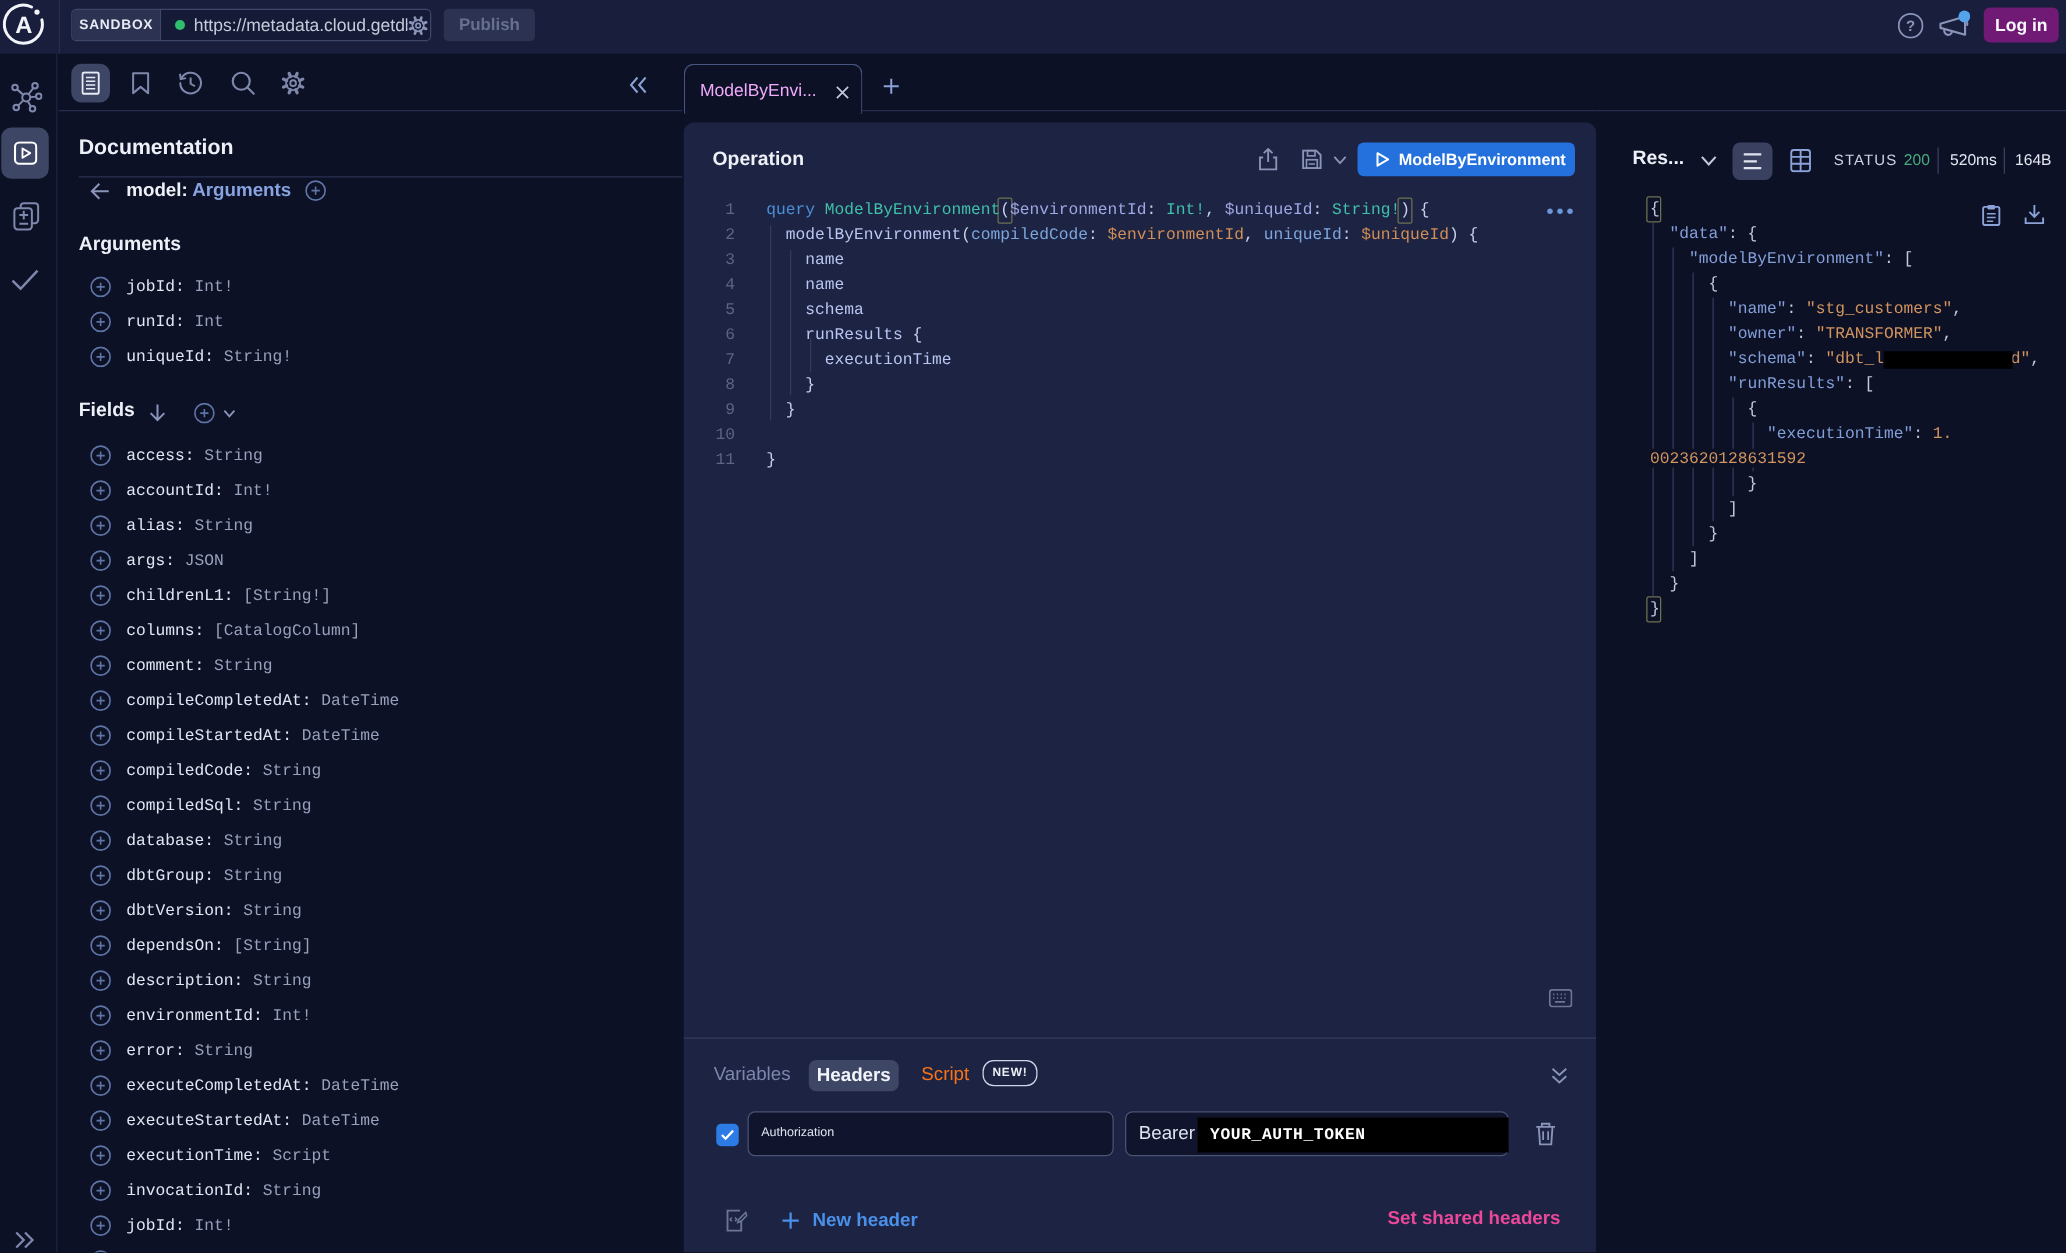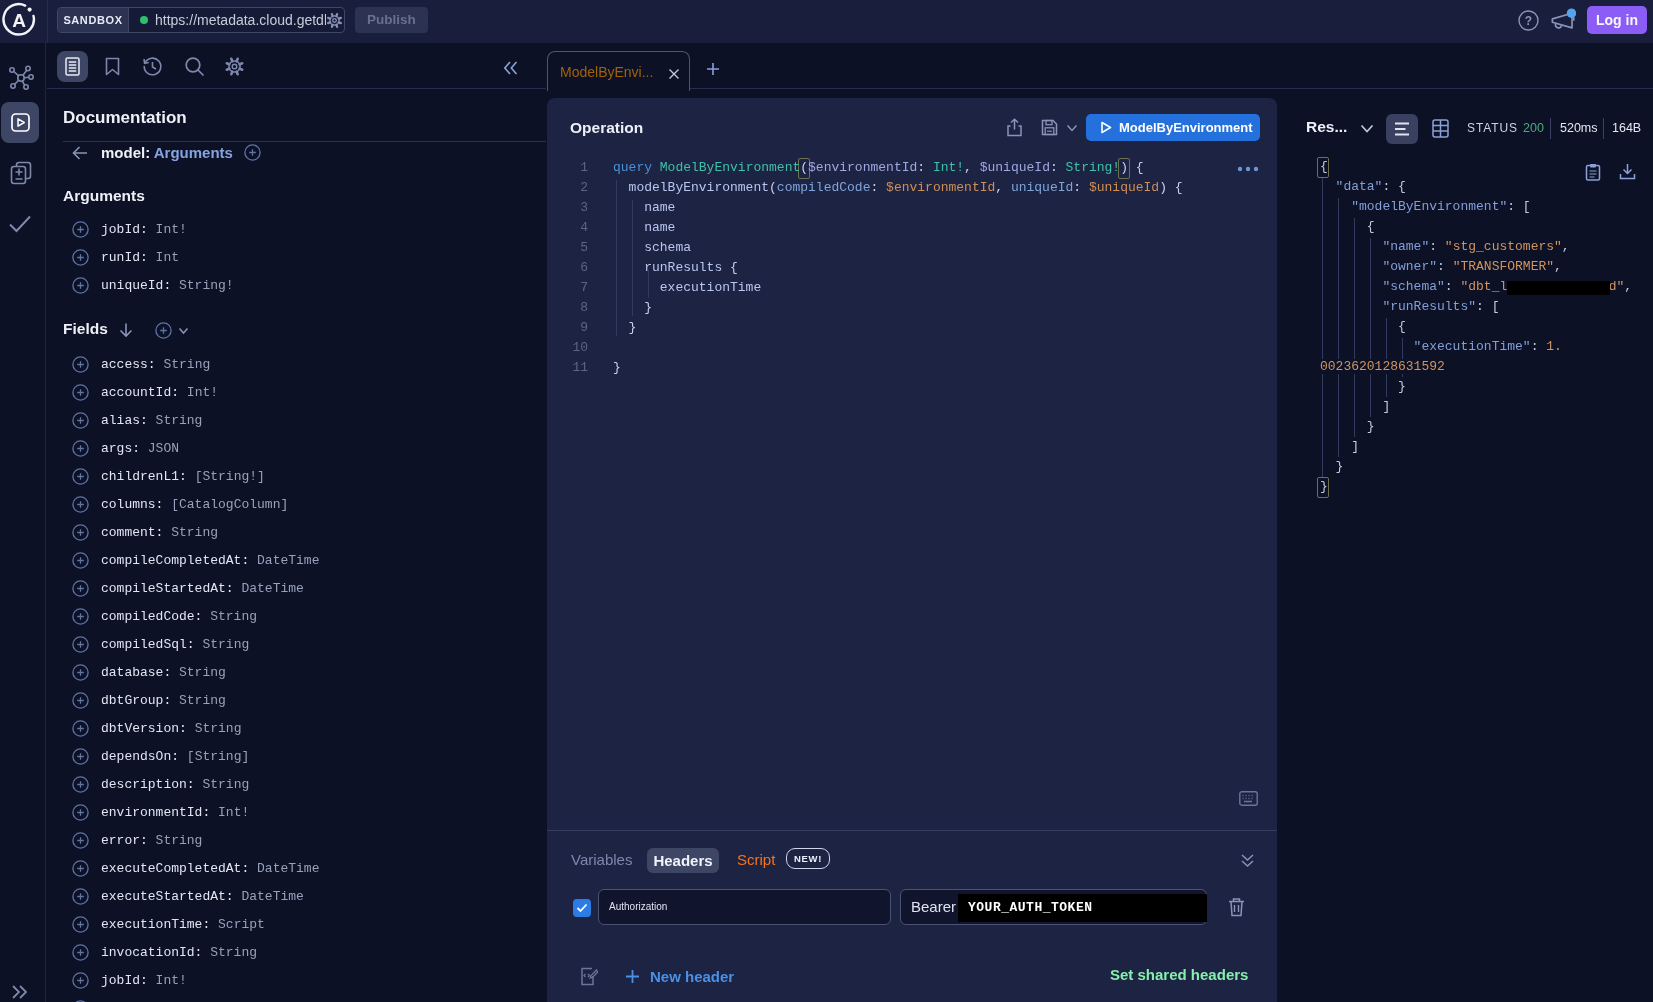--- a/index.html
+++ b/index.html
@@ -47,21 +47,21 @@
   <svg class="abs" style="left:1518px;top:10px" width="21" height="21" viewBox="0 0 21 21">
     <circle cx="10.5" cy="10.5" r="9.5" fill="none" stroke="#8a93b8" stroke-width="1.4"></circle>
     <text x="10.5" y="15" text-anchor="middle" font-family="Liberation Sans" font-size="12" font-weight="bold" fill="#8a93b8">?</text>
   </svg>
   <svg class="abs" style="left:1549px;top:7px" width="27" height="27" viewBox="0 0 24 24">
     <path d="M3 10.6 L20.5 5.5 V18.5 L3 13.6 Z" fill="none" stroke="#8a93b8" stroke-width="1.5" stroke-linejoin="round"></path>
     <path d="M11.2 16.5 a2.8 2.8 0 1 1 -5.4 -1.5" fill="none" stroke="#8a93b8" stroke-width="1.5"></path>
     <path d="M22 9.5 v2" stroke="#8a93b8" stroke-width="1.5" stroke-linecap="round"></path>
     <circle cx="20" cy="5.5" r="4.2" fill="#54a4ec"></circle>
   </svg>
-  <div class="abs" style="left:1587px;top:6px;width:60px;height:28px;background:#8b5cf6;border-radius:5px;color:#f7f8fc;font-size:14px;font-weight:bold;text-align:center;line-height:28px">Log in</div>
+  <div class="abs" style="left:1587px;top:6px;width:60px;height:28px;background:#701a75;border-radius:5px;color:#f7f8fc;font-size:14px;font-weight:bold;text-align:center;line-height:28px">Log in</div>
 </div>
 <div class="abs" id="rail">
   <svg class="abs" style="left:8px;top:25px" width="26" height="26" viewBox="0 0 26 26">
     <g fill="none" stroke="#7e88ab" stroke-width="1.6">
       <circle cx="13" cy="13" r="3.2"></circle>
       <circle cx="4" cy="5" r="2.2"></circle>
         <circle cx="20" cy="3.5" r="2.2"></circle>
         <circle cx="23" cy="12" r="2.2"></circle>
         <circle cx="18" cy="22" r="2.2"></circle>
         <circle cx="5" cy="21" r="2.2"></circle>
@@ -244,21 +244,21 @@
         <circle cx="8.5" cy="8.5" r="7.6" fill="none" stroke="#5d74a5" stroke-width="1.3"></circle>
         <path d="M8.5 5.2v6.6M5.2 8.5h6.6" stroke="#5d74a5" stroke-width="1.3"></path>
       </svg>jobId: <span class="t">Int!</span></div>
   <div class="frow" style="left:54px;top:959px"><svg width="17" height="17" viewBox="0 0 17 17">
         <circle cx="8.5" cy="8.5" r="7.6" fill="none" stroke="#5d74a5" stroke-width="1.3"></circle>
         <path d="M8.5 5.2v6.6M5.2 8.5h6.6" stroke="#5d74a5" stroke-width="1.3"></path>
       </svg>meta: <span class="t">JSON</span></div>
 </div>
 <div class="abs" id="midcol">
   <div class="abs" style="left:1px;top:11px;width:143px;height:40px;border:1px solid #475580;border-bottom:none;border-radius:8px 8px 0 0;background:#0c1126">
-    <div class="abs" style="left:12px;top:11px;width:104px;height:18px;line-height:18px;font-size:14px;color:#a16207;white-space:nowrap;overflow:hidden">ModelByEnvi...</div>
+    <div class="abs" style="left:12px;top:11px;width:104px;height:18px;line-height:18px;font-size:14px;color:#f0abfc;white-space:nowrap;overflow:hidden">ModelByEnvi...</div>
     <svg class="abs" style="left:120px;top:16px" width="12" height="12" viewBox="0 0 12 12">
         <path d="M1.5 1.5 L10.5 10.5 M10.5 1.5 L1.5 10.5" stroke="#c3c9da" stroke-width="1.4"></path>
       </svg>
   </div>
   <svg class="abs" style="left:160px;top:22px" width="14" height="14" viewBox="0 0 14 14">
       <path d="M7 1v12M1 7h12" stroke="#8ba2d8" stroke-width="1.6"></path>
     </svg>
   <div class="abs" style="left:144px;top:48px;width:587px;height:1px;background:#262d4e"></div>
 <div id="card">
   <div class="hdg" style="left:23px;top:21px;font-size:15.5px">Operation</div>
@@ -344,21 +344,21 @@
   </svg>
   <svg class="abs" style="left:33px;top:869px" width="18" height="19" viewBox="0 0 18 19">
     <path d="M12 1.5 H2 V17.5 H13 V9" fill="none" stroke="#6b7596" stroke-width="1.5"></path>
     <path d="M5.5 7 L4 8.5 L5.5 10 M8 7 L9.5 8.5 L8 10" fill="none" stroke="#6b7596" stroke-width="1.2"></path>
     <path d="M16.5 3 L11 8.5 L10.2 11 L12.7 10.2 L17.5 5.3 Z" fill="none" stroke="#6b7596" stroke-width="1.3"></path>
   </svg>
   <svg class="abs" style="left:78px;top:871px" width="15" height="15" viewBox="0 0 15 15">
         <path d="M7.5 1v13M1 7.5h13" stroke="#4a90e8" stroke-width="1.8"></path>
       </svg>
   <div class="abs" style="left:103px;top:870px;font-size:15px;font-weight:bold;color:#4a90e8;line-height:18px">New header</div>
-  <div class="abs" style="left:563px;top:868px;font-size:15px;font-weight:bold;color:#86efac;line-height:18px">Set shared headers</div>
+  <div class="abs" style="left:563px;top:868px;font-size:15px;font-weight:bold;color:#ec4899;line-height:18px">Set shared headers</div>
 </div>
 </div>
 <div class="abs" id="rightcol">
   <div class="abs" style="left:0;top:48px;width:376px;height:1px;background:#262d4e"></div>
   <div class="hdg" style="left:29px;top:78px;font-size:15.5px">Res...</div>
   <svg class="abs" style="left:83px;top:84px" width="14" height="10" viewBox="0 0 14 10">
       <path d="M1.5 1.5 L7 7.5 L12.5 1.5" fill="none" stroke="#c3c9da" stroke-width="1.7"></path>
     </svg>
   <div class="abs" style="left:109px;top:74px;width:32px;height:30px;background:#3a4160;border-radius:6px">
     <svg class="abs" style="left:8px;top:7px" width="16" height="16" viewBox="0 0 16 16">

